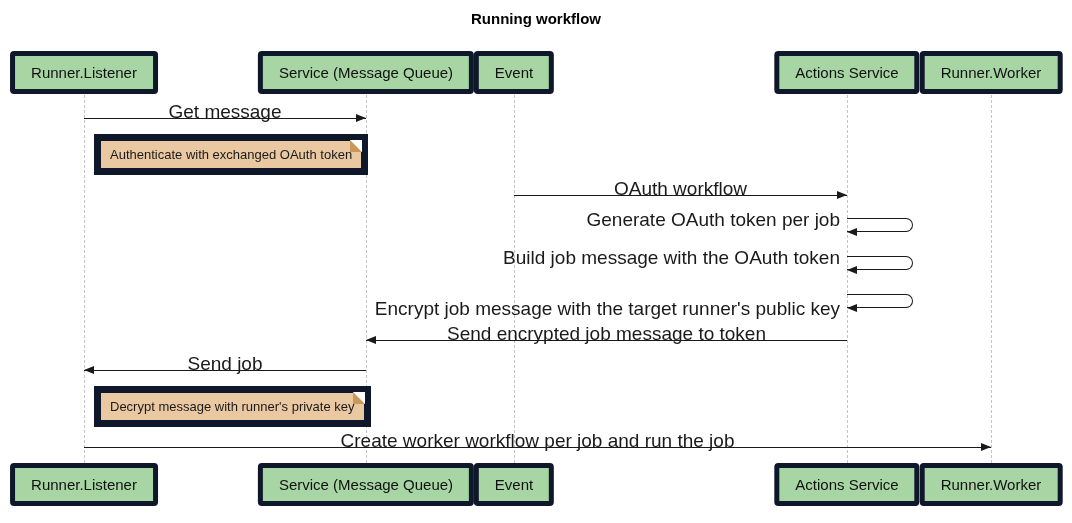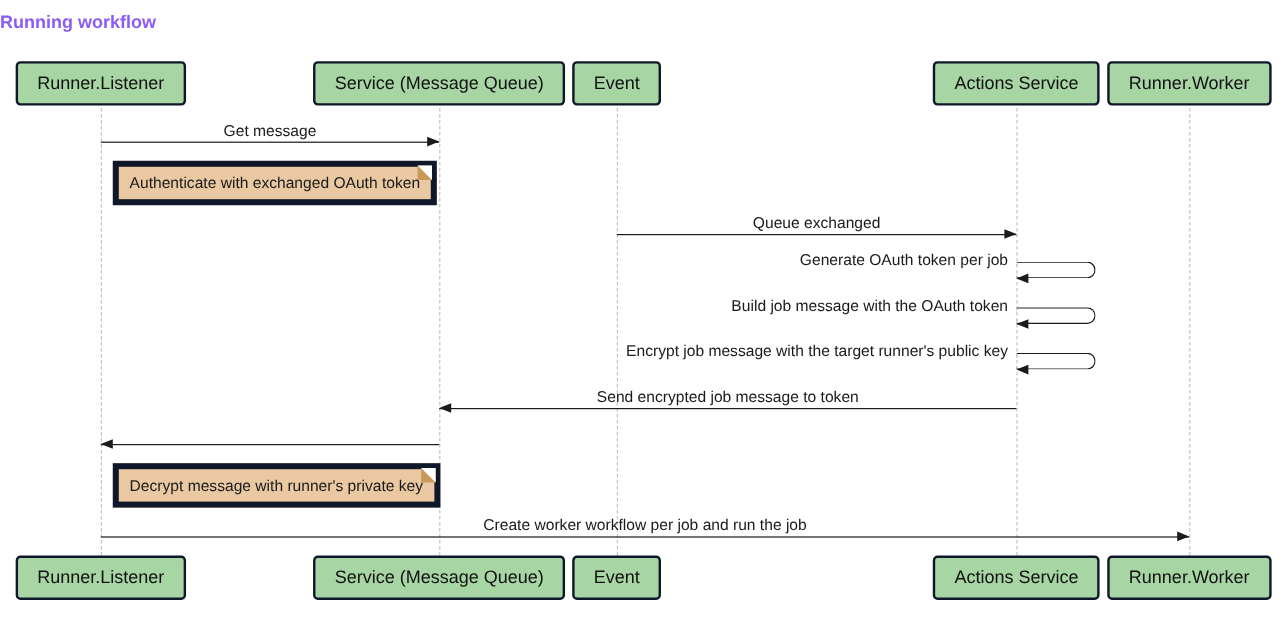--- a/index.html
+++ b/index.html
@@ -1,50 +1,50 @@
 <!DOCTYPE html>
 <html><head>
 <meta charset="utf-8">
 <style>
   * { margin:0; padding:0; box-sizing:border-box; }
   body { background:#ffffff; font-family:"Liberation Sans","DejaVu Sans",sans-serif; }
   .diagram { position:relative; width:1072px; height:523px; background:#ffffff; overflow:hidden; }
 
-  .title { position:absolute; top:10px; left:0; width:100%; text-align:left;
-           font-size:15px; font-weight:bold; color:#8b5cf6; }
+  .title { position:absolute; top:10px; left:0; width:100%; text-align:center;
+           font-size:15px; font-weight:bold; color:#000000; }
 
   .participant { position:absolute; transform:translateX(-50%);
-                 background:#a7d5a4; border:2px solid #0f172a; border-radius:4px;
+                 background:#a7d5a4; border:5px solid #0f172a; border-radius:4px;
                  padding:8px 16px; font-size:15px; color:#111; white-space:nowrap;
                  text-align:center; }
 
   .lifeline { position:absolute; top:85px; height:378px; width:0;
               border-left:1px dashed #c3c3c3; }
 
-  .msg-label { position:absolute; font-size:13px; color:#1a1a1a; text-align:center;
+  .msg-label { position:absolute; font-size:19px; color:#1a1a1a; text-align:center;
                white-space:nowrap; }
   .msg-label.right { text-align:left; }
 
   .msg-line { position:absolute; height:1px; background:#1a1a1a; }
 
   .ah-r { position:absolute; right:0; top:-4px; width:0; height:0;
           border-top:4px solid transparent; border-bottom:4px solid transparent;
           border-left:10px solid #1a1a1a; }
   .ah-l { position:absolute; left:0; top:-4px; width:0; height:0;
           border-top:4px solid transparent; border-bottom:4px solid transparent;
           border-right:10px solid #1a1a1a; }
 
   .self-loop { position:absolute; width:66px; height:14px;
                border:1px solid #1a1a1a; border-left:none;
                border-radius:0 10px 10px 0; }
   .self-loop .ah-self { position:absolute; left:0; bottom:-5px; width:0; height:0;
                border-top:4px solid transparent; border-bottom:4px solid transparent;
                border-right:10px solid #1a1a1a; }
 
-  .note { position:absolute; background:#e9c8a2; border:5px solid #0f172a;
+  .note { position:absolute; background:#e9c8a2; border:7px solid #0f172a;
           font-size:13px; color:#1a1a1a; padding:6px 9px; white-space:nowrap; }
   .note::before { content:""; position:absolute; top:-1px; right:-1px; width:0; height:0;
           border-style:solid; border-width:0 12px 12px 0;
           border-color:#ffffff #ffffff #c9995c #c9995c; }
 </style>
 </head>
 <body>
 
 <div class="diagram">
 
@@ -62,45 +62,46 @@
   <div class="participant" style="left:847px; top:51px;">Actions Service</div>
   <div class="participant" style="left:991px; top:51px;">Runner.Worker</div>
 
   <div class="msg-label" style="left:84px; width:282px; top:101px;">Get message</div>
   <div class="msg-line" style="left:84px; width:282px; top:118px;">
     <div class="ah-r"></div>
   </div>
 
   <div class="note" style="left:94px; top:134px;">Authenticate with exchanged OAuth token</div>
 
-  <div class="msg-label" style="left:514px; width:333px; top:178px;">Queue exchanged</div>
+  <div class="msg-label" style="left:514px; width:333px; top:178px;">OAuth workflow</div>
   <div class="msg-line" style="left:514px; width:333px; top:195px;">
     <div class="ah-r"></div>
   </div>
 
   <div class="msg-label right" style="right:232px; top:209px;">Generate OAuth token per job</div>
   <div class="self-loop" style="left:847px; top:218px;">
     <div class="ah-self"></div>
   </div>
 
   <div class="msg-label right" style="right:232px; top:247px;">Build job message with the OAuth token</div>
   <div class="self-loop" style="left:847px; top:256px;">
     <div class="ah-self"></div>
   </div>
 
-  <div class="msg-label right" style="right:232px; top:285px;padding-left:27px;">Encrypt job message with the target runner's public key</div>
+  <div class="msg-label right" style="right:232px; top:298px;padding-left:27px;">Encrypt job message with the target runner's public key</div>
   <div class="self-loop" style="left:847px; top:294px;">
     <div class="ah-self"></div>
   </div>
 
   <div class="msg-label" style="left:366px; width:481px; top:323px;">Send encrypted job message to token</div>
   <div class="msg-line" style="left:366px; width:481px; top:340px;">
     <div class="ah-l"></div>
   </div>
 
+  <div class="msg-label" style="left:84px; width:282px; top:353px;">Send job</div>
   <div class="msg-line" style="left:84px; width:282px; top:370px;">
     <div class="ah-l"></div>
   </div>
 
   <div class="note" style="left:94px; top:386px;">Decrypt message with runner's private key</div>
 
   <div class="msg-label" style="left:84px; width:907px; top:430px;">Create worker workflow per job and run the job</div>
   <div class="msg-line" style="left:84px; width:907px; top:447px;">
     <div class="ah-r"></div>
   </div>

